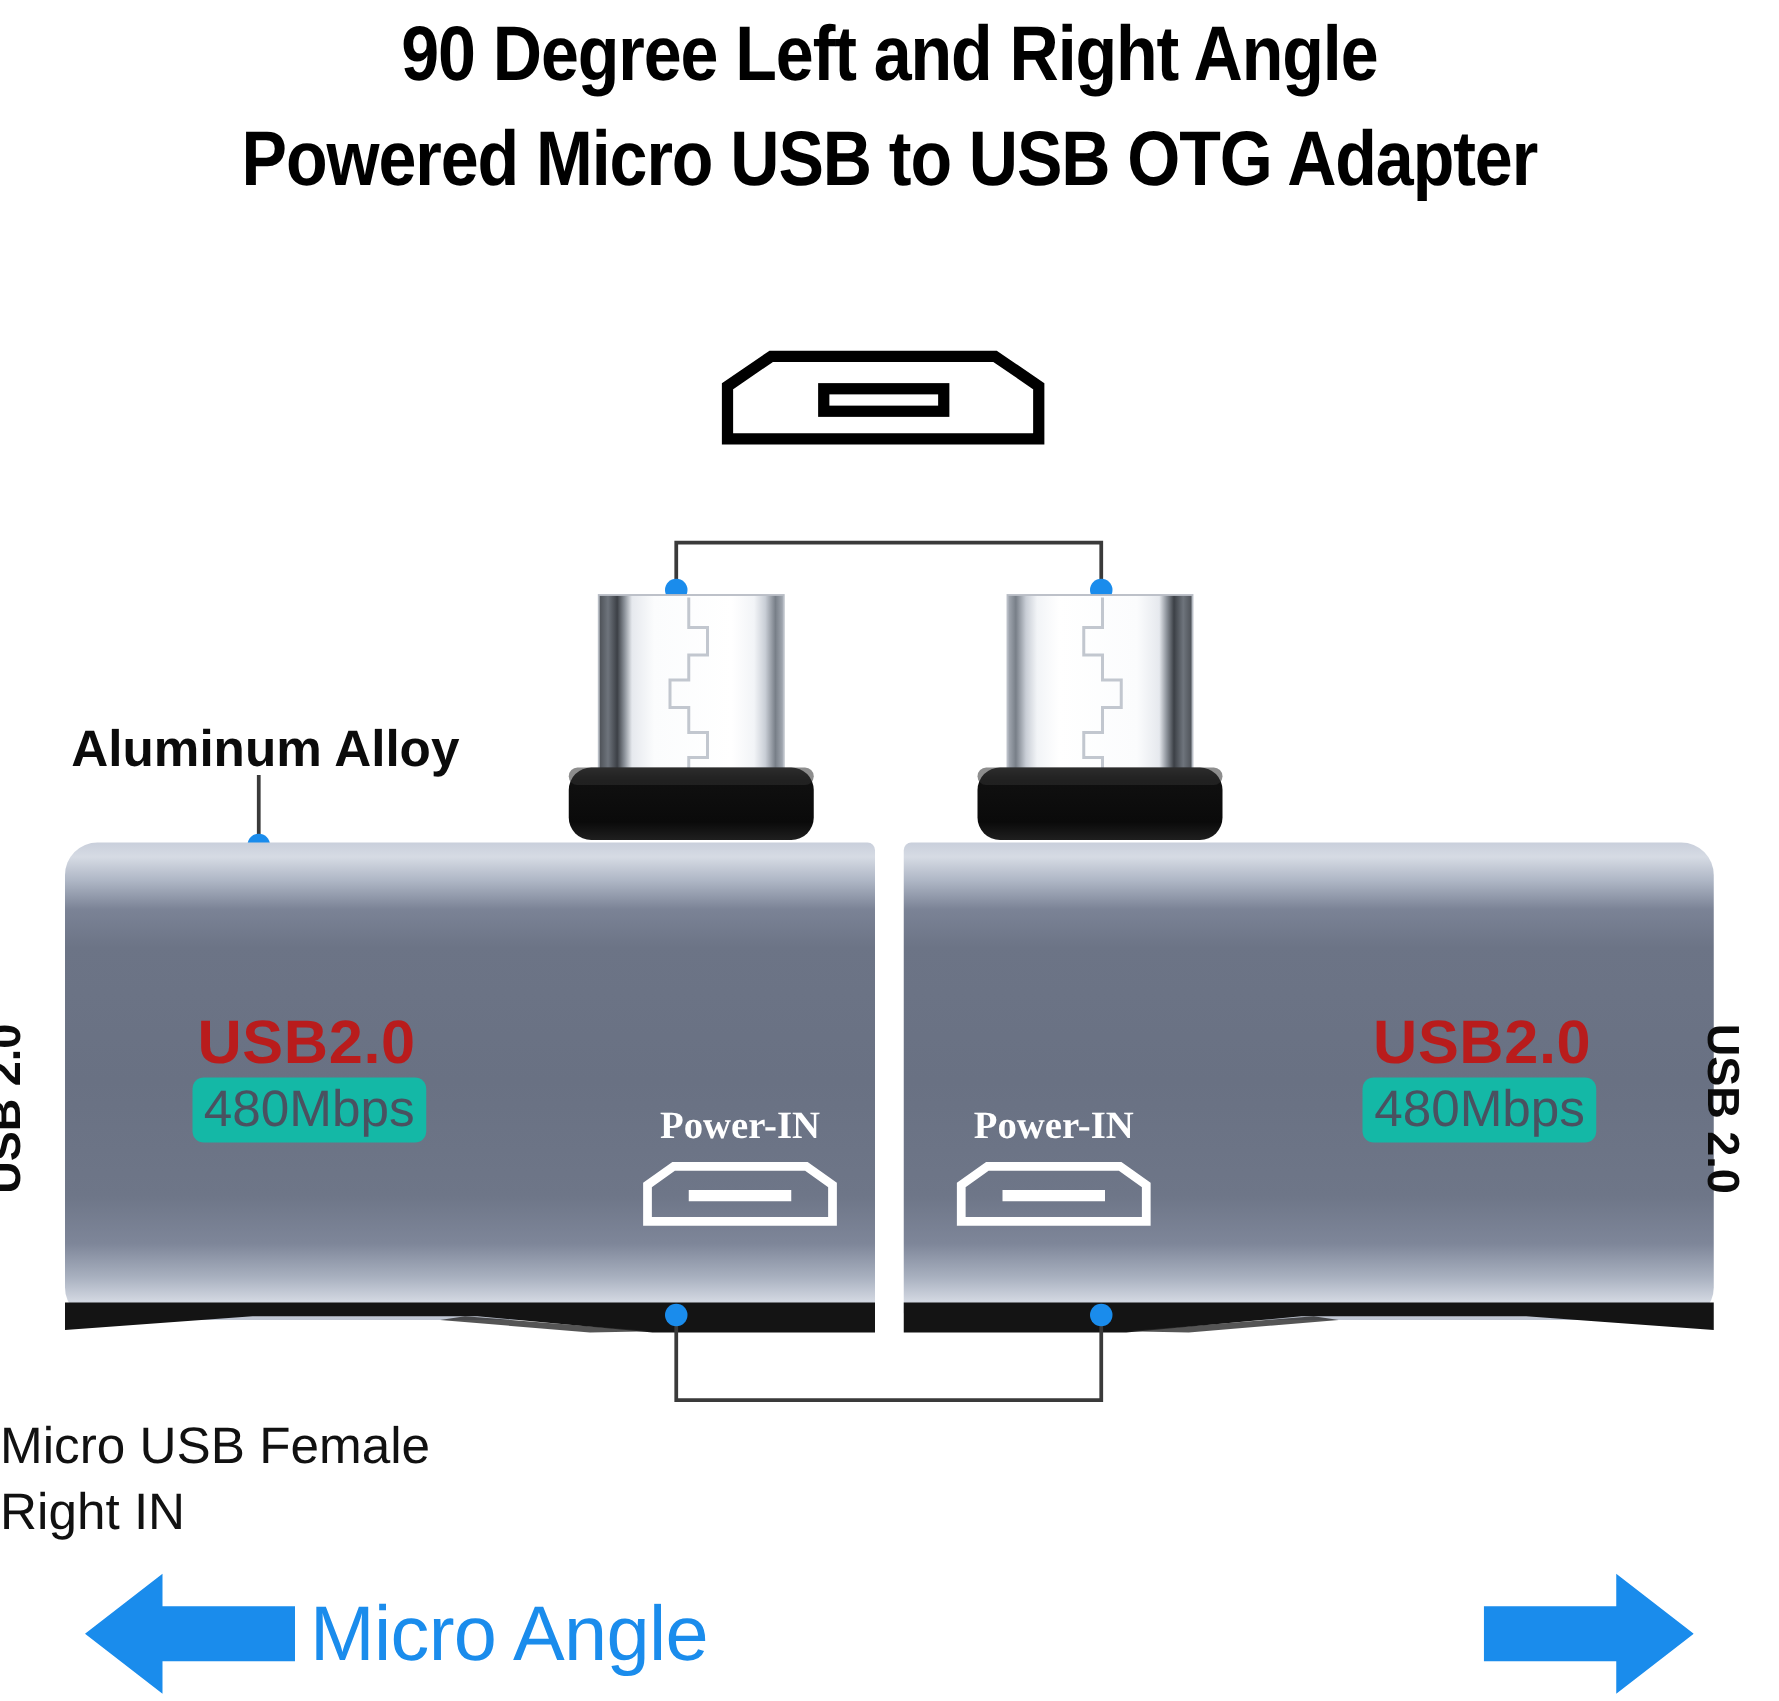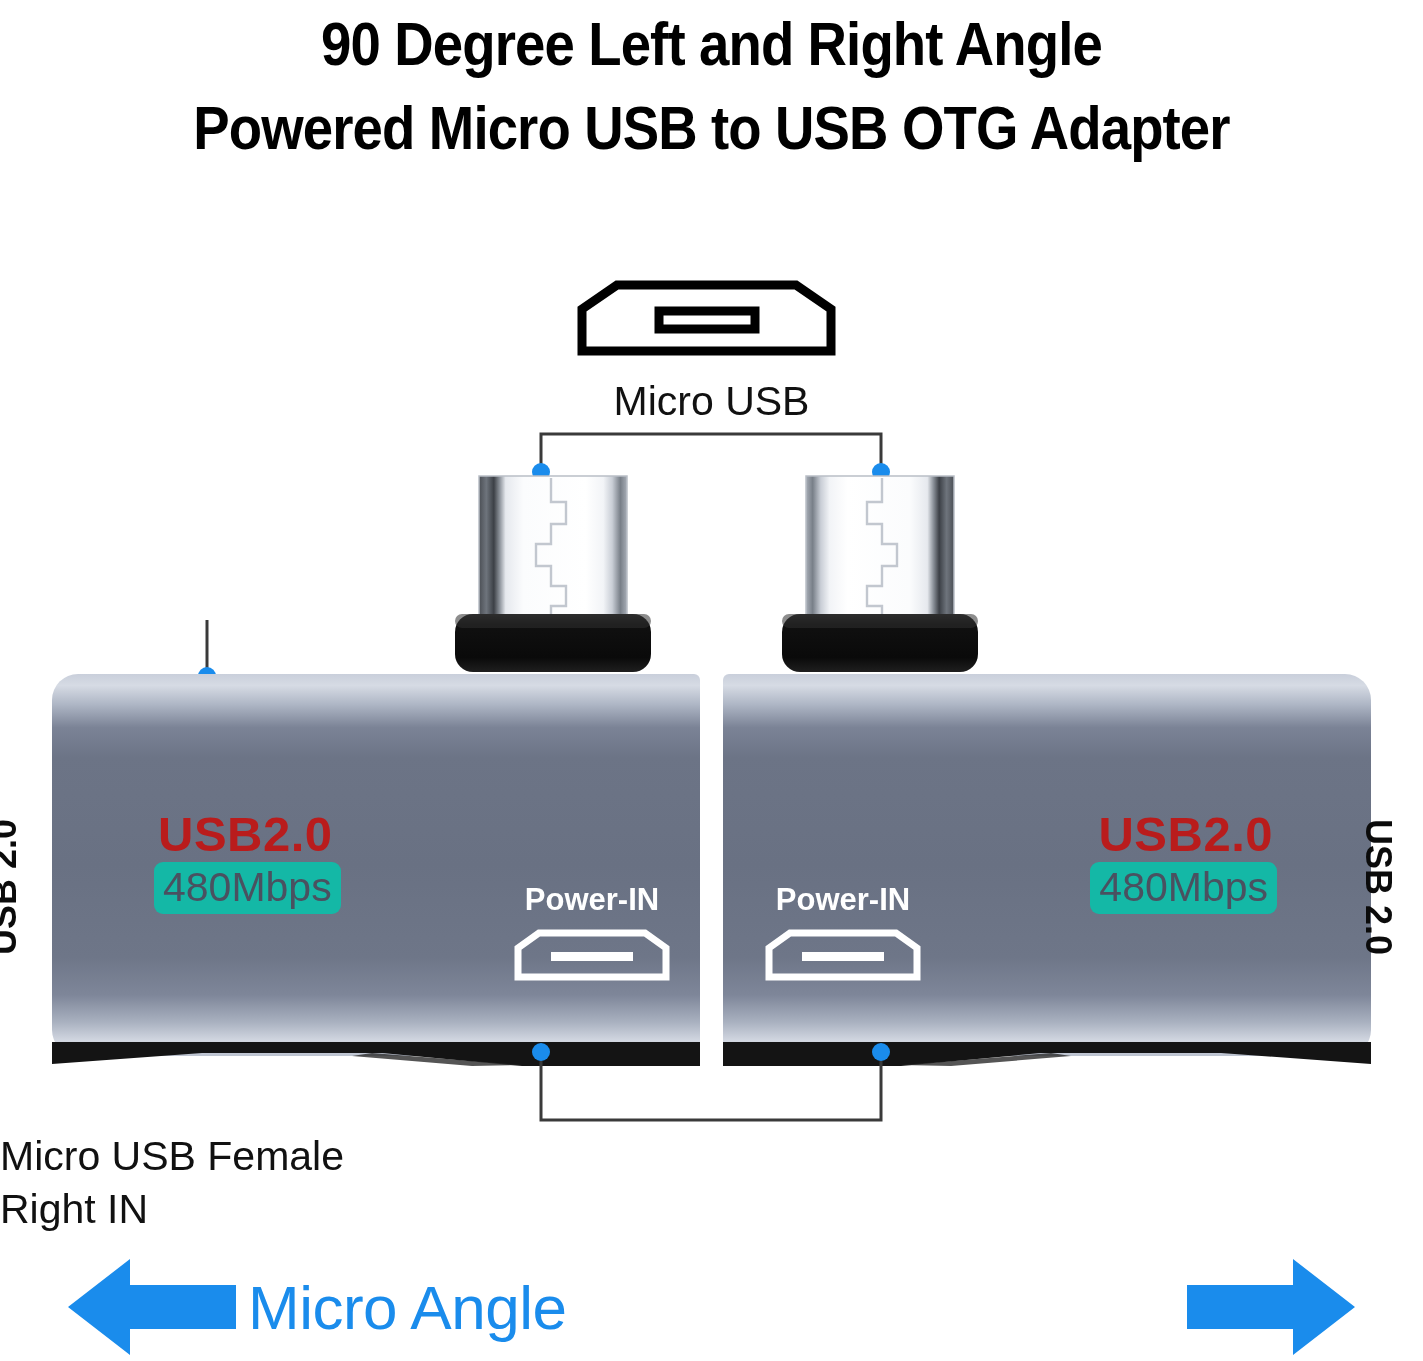--- a/index.html
+++ b/index.html
@@ -141,21 +141,21 @@
   
   .power-group {
     position: absolute;
     top: 208px;
     width: 200px;
   }
   .adapter.left  .power-group { left: 440px; }
   .adapter.right .power-group { left: 20px;  }
 
   .power-label {
-    font-family: Liberation Sans, sans-serif;
+    font-family: Liberation Serif, serif;
     font-weight: bold;
     font-size: 31px;
     color: #ffffff;
     text-align: center;
     letter-spacing: 0px;
   }
   .power-port {
     margin: 10px auto 0 auto;
     width: 158px;
     height: 54px;
@@ -264,21 +264,20 @@
     <span class="title-line">Powered Micro USB to USB OTG Adapter</span>
   </div>
 
   <div class="microusb-legend">
     <svg width="263" height="80" viewBox="0 0 263 80">
       <path d="M7 73 L7 31 L42 7 L221 7 L256 31 L256 73 Z" fill="none" stroke="#000000" stroke-width="9" stroke-linejoin="miter"></path>
       <rect x="84" y="33" width="96" height="18" fill="none" stroke="#000000" stroke-width="9"></rect>
     </svg>
   </div>
 
-  <div class="legend-label">Micro USB</div>
 
   <div class="bracket" style="left:535px; top:428px; width:352px; height:48px;">
     <svg width="352" height="48" viewBox="0 0 352 48">
       <polyline points="6,44 6,6 346,6 346,44" fill="none" stroke="#3a3a3a" stroke-width="3"></polyline>
       <circle cx="6" cy="44" r="9" fill="#1a8cec"></circle>
       <circle cx="346" cy="44" r="9" fill="#1a8cec"></circle>
     </svg>
   </div>
 
   <div class="plug left">
@@ -337,20 +336,21 @@
           <stop offset="1" stop-color="#1f1f1f"></stop>
         </linearGradient>
       </defs>
       <rect x="46" y="10" width="148" height="140" fill="url(#shellR)" stroke="#b9bec6" stroke-width="1.5"></rect>
       <path d="M122 12 L122 36 L107 36 L107 58 L122 58 L122 78 L137 78 L137 100 L122 100 L122 120 L107 120 L107 140 L122 140 L122 150" fill="none" stroke="#c2c7cf" stroke-width="2.4"></path>
       <rect x="22" y="148" width="196" height="58" rx="18" ry="18" fill="url(#baseR)"></rect>
       <rect x="22" y="148" width="196" height="14" rx="7" ry="7" fill="#2f2f2f" opacity="0.55"></rect>
     </svg>
   </div>
 
+  <div class="callout-text callout-alu">Aluminum Alloy</div>
   <div class="callout-line" style="left:196px; top:620px; width:22px; height:66px;">
     <svg width="22" height="66" viewBox="0 0 22 66">
       <line x1="11" y1="0" x2="11" y2="56" stroke="#3a3a3a" stroke-width="3"></line>
       <circle cx="11" cy="56" r="9" fill="#1a8cec"></circle>
     </svg>
   </div>
 
   <div class="adapter left">
     <div class="body-shell"></div>
 

